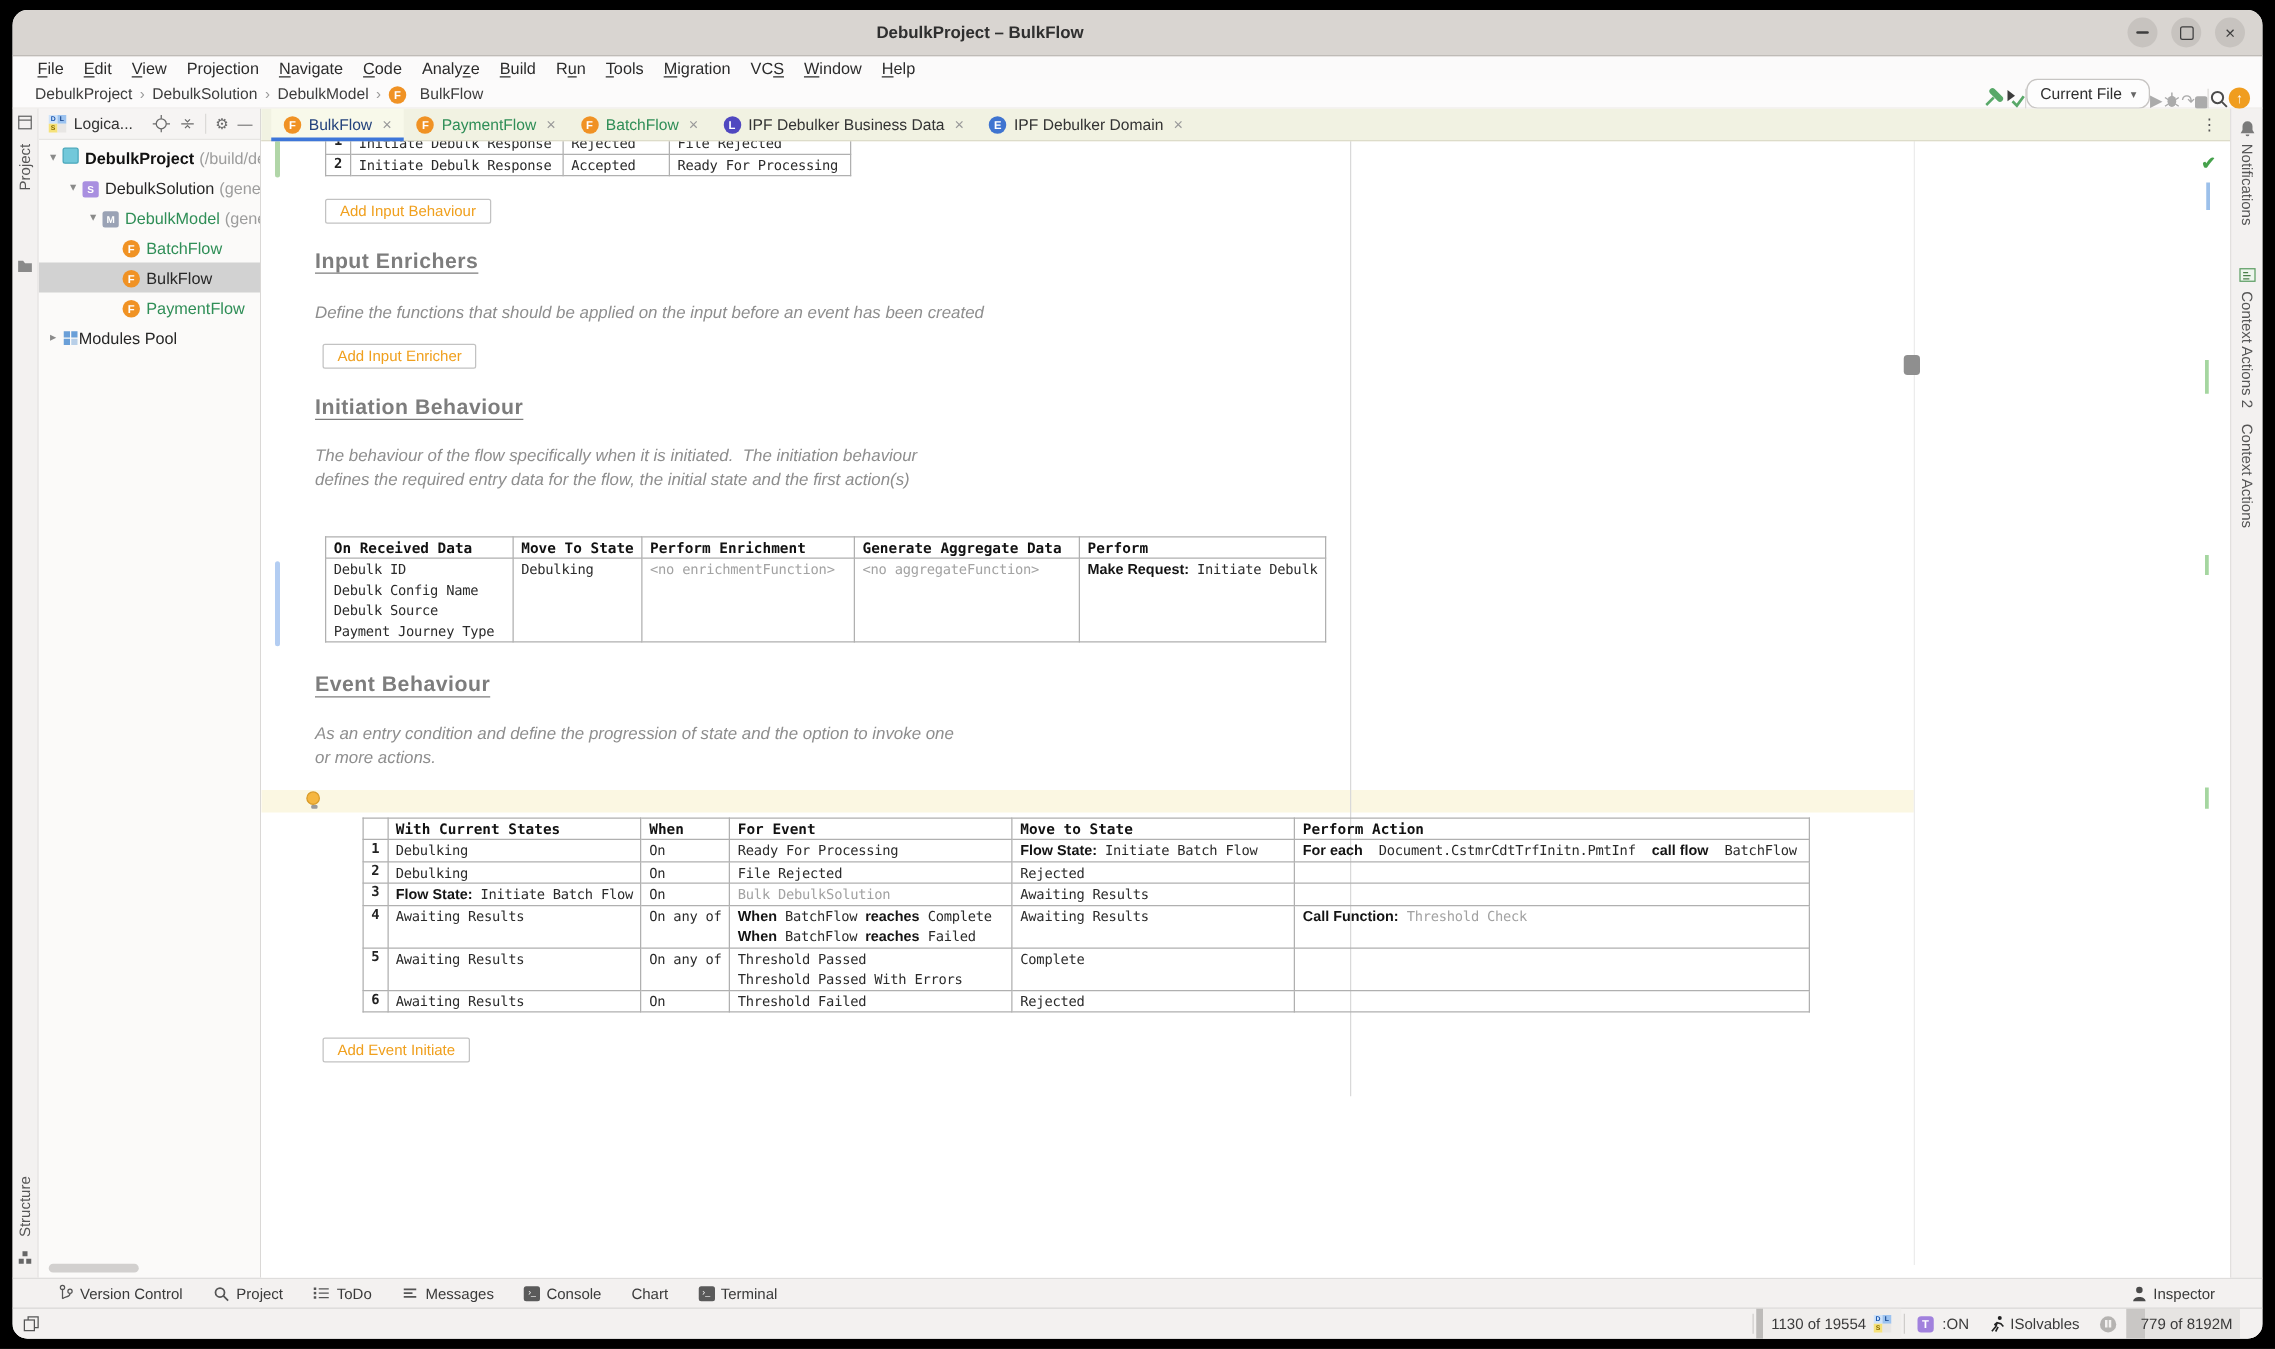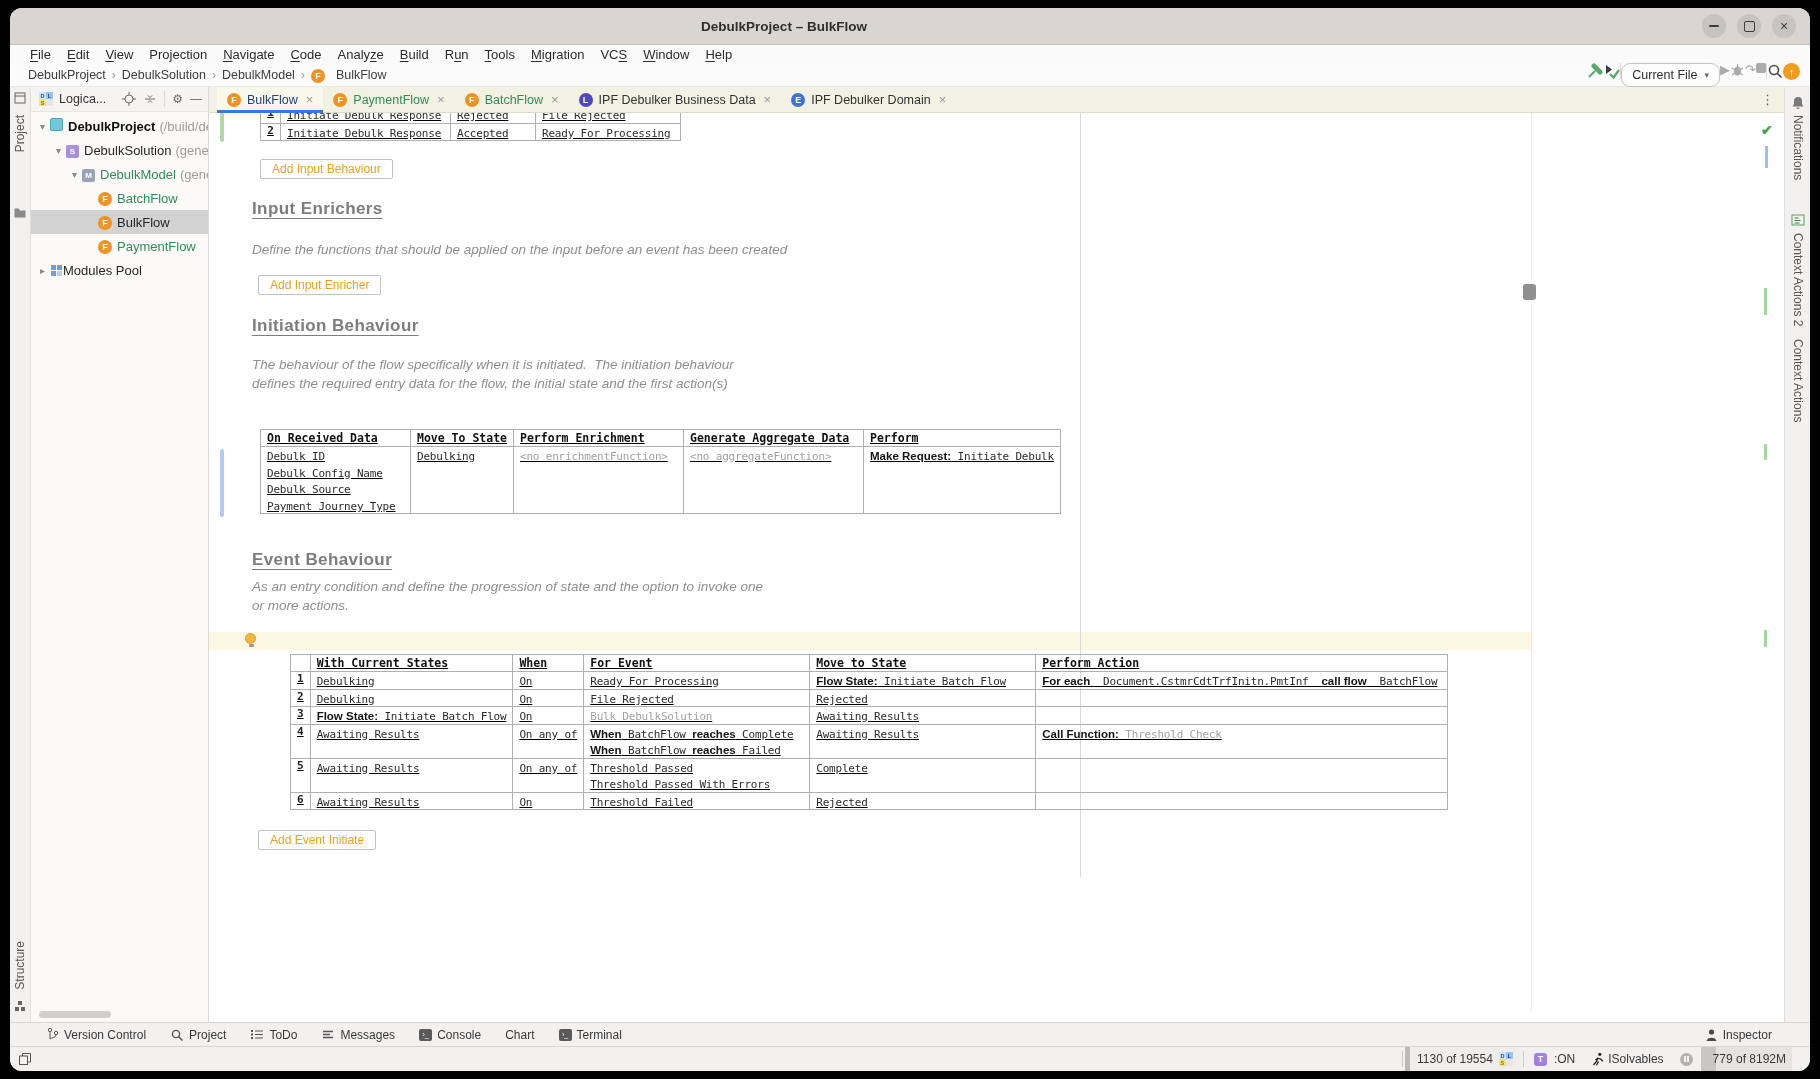--- a/index.html
+++ b/index.html
@@ -17,21 +17,21 @@
   .wx{font-size:14px;line-height:1;color:#3e3e3e;}
   
   .menubar{height:19px;background:#fbfafa;display:flex;align-items:center;padding-left:12px;flex:none;}
   .menu-item{padding:0 8px;font-size:13px;color:#2b2b2b;white-space:nowrap;}
   .menu-item u{text-decoration:underline;text-underline-offset:2px;}
   
   .crumbrow{height:22px;background:#fcfbfb;border-bottom:1px solid #ebe9e7;display:flex;align-items:center;
     padding:0 10px 0 18px;flex:none;}
   .crumbs{display:flex;align-items:center;gap:6px;font-size:12.5px;color:#3d3d3d;}
   .crumb-sep{color:#9a9a9a;font-size:12px;}
-  .toolbar{margin-left:auto;display:flex;align-items:flex-start;}
+  .toolbar{margin-left:auto;display:flex;align-items:flex-end;}
   .runchip{display:flex;align-items:center;gap:7px;border:1px solid #c7c5c3;border-radius:9px;height:22px;
     padding:0 10px;font-size:12.5px;color:#2e2e2e;background:#fdfdfd;}
   .runchip .car{font-size:9px;color:#666;}
   .tbsep{width:1px;height:16px;background:#dcdad8;}
   .stopsq{width:10px;height:10px;background:#ababab;border-radius:2px;display:inline-block;}
   .upcirc{width:17px;height:17px;border-radius:50%;background:#f09d1f;color:#fff;font-size:11px;font-weight:bold;
     display:inline-flex;align-items:center;justify-content:center;}
   .graysym{color:#ababab;font-size:13px;line-height:1;}
   
   .main{flex:1;display:flex;min-height:0;}
@@ -86,21 +86,21 @@
   .hlband{position:absolute;background:#fbf7e2;z-index:0;}
   .bulb{position:absolute;width:12px;height:15px;z-index:2;}
   .bulb .bg{width:11px;height:11px;border-radius:50%;background:#f5b63f;border:1px solid #d99b28;box-sizing:border-box;}
   .bulb .bb{width:5px;height:3px;background:#9a9a9a;margin:0 auto;border-radius:1px;}
   .docbtn{position:absolute;border:1px solid #c2c2c2;background:#fff;color:#f0a01e;font-size:12px;
     padding:2px 11px;border-radius:2px;white-space:nowrap;z-index:3;font-family:"Liberation Sans",sans-serif;}
   .dochead{position:absolute;font-size:17px;font-weight:bold;letter-spacing:.4px;color:#7d7d7d;
     text-decoration:underline;text-underline-offset:4px;z-index:3;white-space:nowrap;}
   .docdesc{position:absolute;font-style:italic;font-size:13.5px;color:#8e8e8e;line-height:19px;z-index:3;}
   .docdesc div{white-space:pre;}
-  .doctable{position:absolute;z-index:3;text-decoration:underline;}
+  .doctable{position:absolute;z-index:3;}
   .doctable table{border-collapse:collapse;table-layout:fixed;border:1px solid #9c9c9c;}
   .doctable td,.doctable th{border:1px solid #b0b0b0;padding:0 6px;vertical-align:top;overflow:visible;}
   .doctable th{font:bold 11.5px "DejaVu Sans Mono",monospace;text-align:left;white-space:nowrap;
     padding:1px 6px;color:#111;}
   .doctable .ln{white-space:pre;line-height:16.5px;min-height:16.5px;}
   .numcell{font:bold 11px "DejaVu Sans Mono",monospace;text-align:center;padding:0 2px;color:#222;}
   .s-n{font:11px "DejaVu Sans Mono",monospace;color:#2b2b2b;letter-spacing:-.2px;}
   .s-b{font:bold 11.5px "Liberation Sans",sans-serif;color:#141414;letter-spacing:0;margin-top:40px;}
   .s-g{font:11px "DejaVu Sans Mono",monospace;color:#a2a2a2;letter-spacing:-.2px;}
   .mark{position:absolute;z-index:2;}
@@ -450,21 +450,21 @@
                     <div class="ln"><span class="s-g">&lt;no aggregateFunction&gt;</span></div>
                   </td>
                   <td>
                     <div class="ln"><span class="s-b">Make Request:</span><span class="s-n"> Initiate Debulk</span></div>
                   </td>
                 </tr>
               </tbody>
             </table>
           </div>
 
-        <div class="dochead" style="left:43px;top:438px">Event Behaviour</div>
+        <div class="dochead" style="left:43px;top:426px">Event Behaviour</div>
         <div class="docdesc" style="left:43px;top:465px">
             <div>As an entry condition and define the progression of state and the option to invoke one</div>
             <div>or more actions.</div>
           </div>
 
         <div class="doctable" style="left:81px;top:542px" id="tbl-event">
             <table>
               <colgroup>
                 <col style="width:18px">
                 <col style="width:180px">

